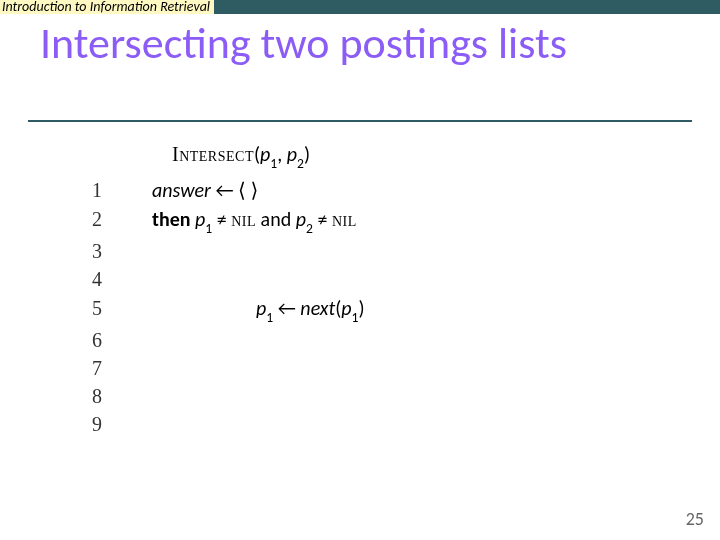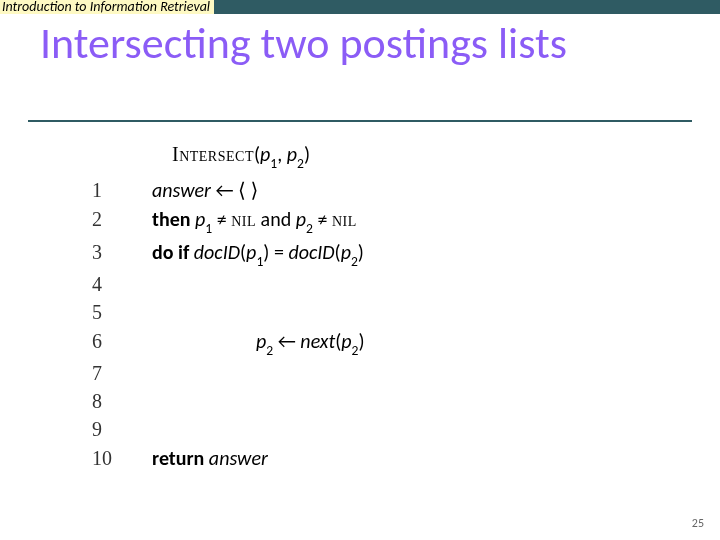--- a/index.html
+++ b/index.html
@@ -16,21 +16,21 @@
   .lineno { width: 60px; font-family: Georgia, 'Times New Roman', serif; font-size: 20px; color: #333; text-align: left; }
   .code { font-family: Calibri, 'Segoe UI', Arial, sans-serif; text-align: center; }
   .sc { font-variant: small-caps; letter-spacing: 0.5px; font-family: Georgia, 'Times New Roman', serif; }
   .it { font-style: italic; }
   .bf { font-weight: 700; }
   .sub { font-size: 0.68em; vertical-align: sub; position: relative; top: 0.12em; }
   .pad1 { display:inline-block; width: 54px; }
   .pad2 { display:inline-block; width: 104px; }
   .pad3 { display:inline-block; width: 150px; }
   .pad5 { display:inline-block; width: 148px; }
-  .pagenum { position: absolute; right: 16px; bottom: 10px; font-size: 12px; color: #666; }
+  .pagenum { position: absolute; right: 16px; bottom: 10px; font-size: 18px; color: #666; }
 </style>
 </head>
 <body>
 <div class="slide">
 
   <div class="header-bar">
     <div class="header-label">Introduction to Information Retrieval</div>
     <div class="header-rest"></div>
   </div>
 
@@ -49,48 +49,43 @@
       <span class="code"><span class="it">answer</span><span> ← </span><span>⟨ ⟩</span></span>
     </div>
 
     <div class="line">
       <span class="lineno">2</span>
       <span class="code"><span class="bf">then</span><span>  </span><span class="it">p</span><span class="sub">1</span><span> ≠ </span><span class="sc">nil</span><span> and </span><span class="it">p</span><span class="sub">2</span><span> ≠ </span><span class="sc">nil</span></span>
     </div>
 
     <div class="line">
       <span class="lineno">3</span>
-      <span class="code"><span class="bf">do </span><span class="bf">if</span><span>  </span><span class="it">docID</span><span>(</span><span class="it">p</span><span class="sub">1</span><span>)</span><span> = </span><span class="it">docID</span><span>(</span><span class="it">p</span><span class="sub">2</span><span>)</span></span>
     </div>
 
     <div class="line">
       <span class="lineno">4</span>
     </div>
 
     <div class="line">
       <span class="lineno">5</span>
+      <span class="code"><span class="pad2"></span><span class="it">p</span><span class="sub">1</span><span> ← </span><span class="it">next</span><span>(</span><span class="it">p</span><span class="sub">1</span><span>)</span></span>
     </div>
 
     <div class="line">
       <span class="lineno">6</span>
-      <span class="code"><span class="pad2"></span><span class="it">p</span><span class="sub">2</span><span> ← </span><span class="it">next</span><span>(</span><span class="it">p</span><span class="sub">2</span><span>)</span></span>
     </div>
 
     <div class="line">
       <span class="lineno">7</span>
     </div>
 
     <div class="line">
       <span class="lineno">8</span>
     </div>
 
     <div class="line">
       <span class="lineno">9</span>
     </div>
 
-    <div class="line">
-      <span class="lineno">10</span>
-      <span class="code"><span class="bf">return</span><span>  </span><span class="it">answer</span></span>
-    </div>
   </div>
 
   <div class="pagenum">25</div>
 </div>
 
 </body></html>

